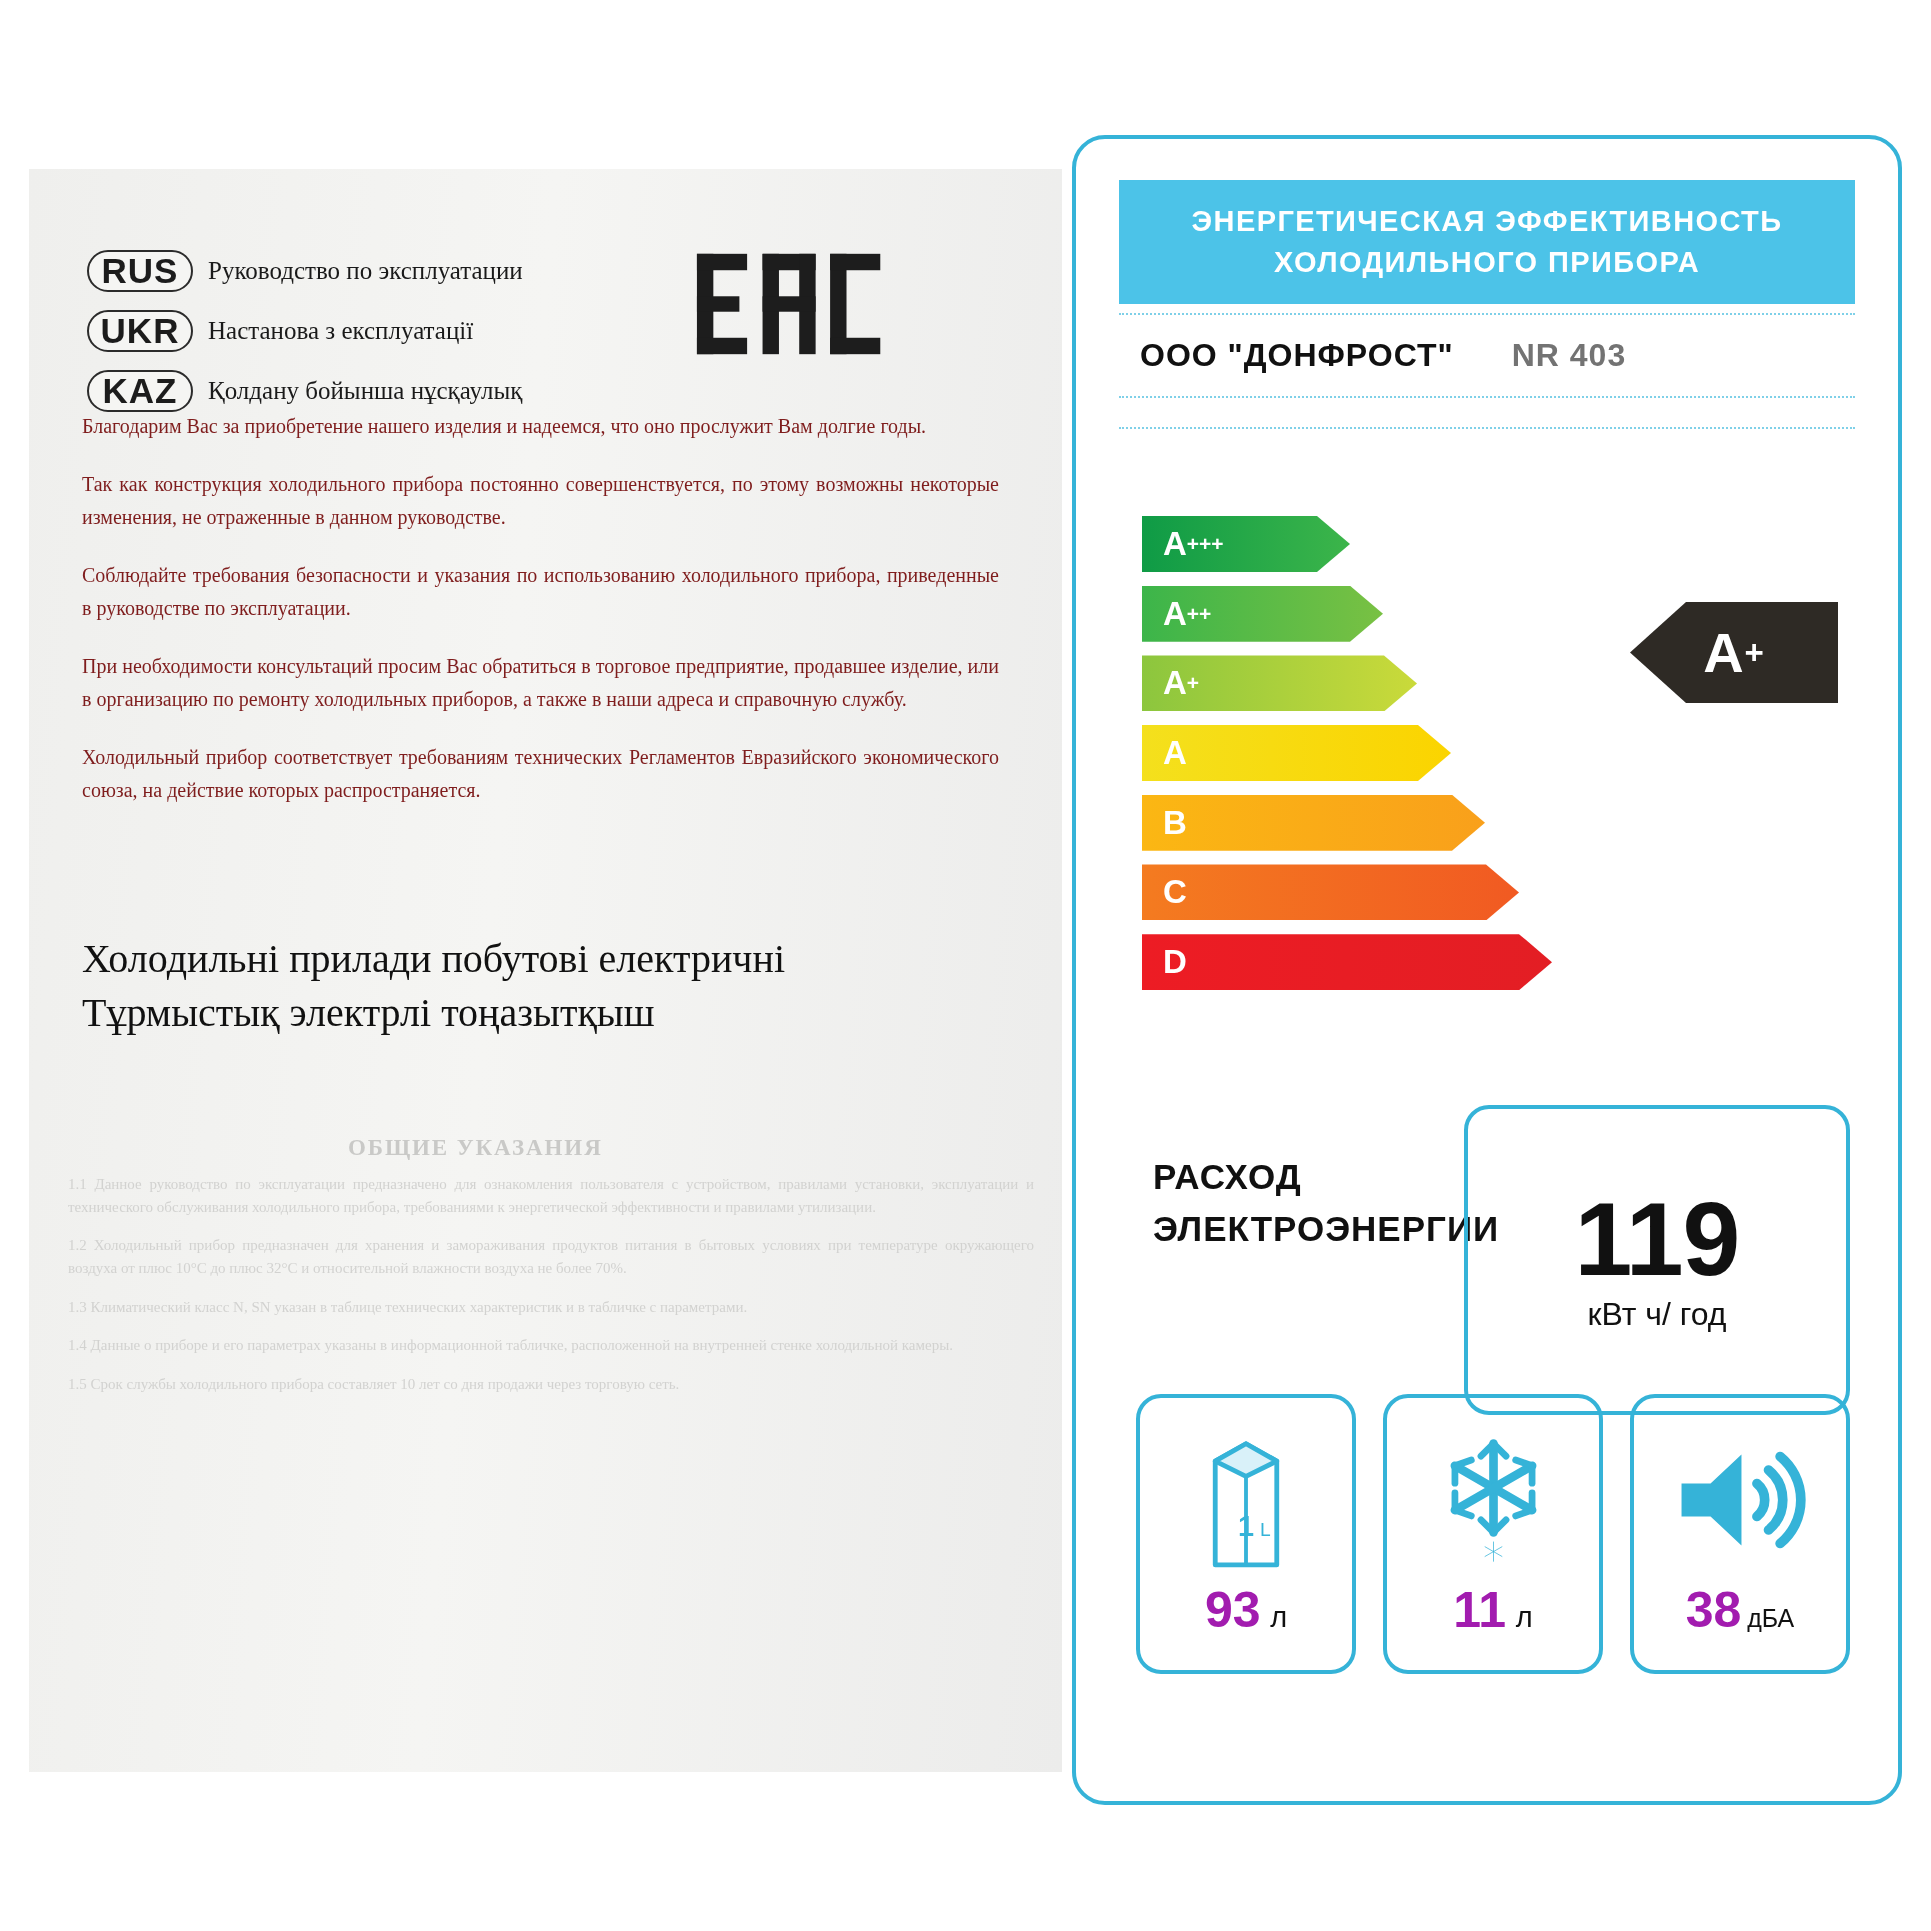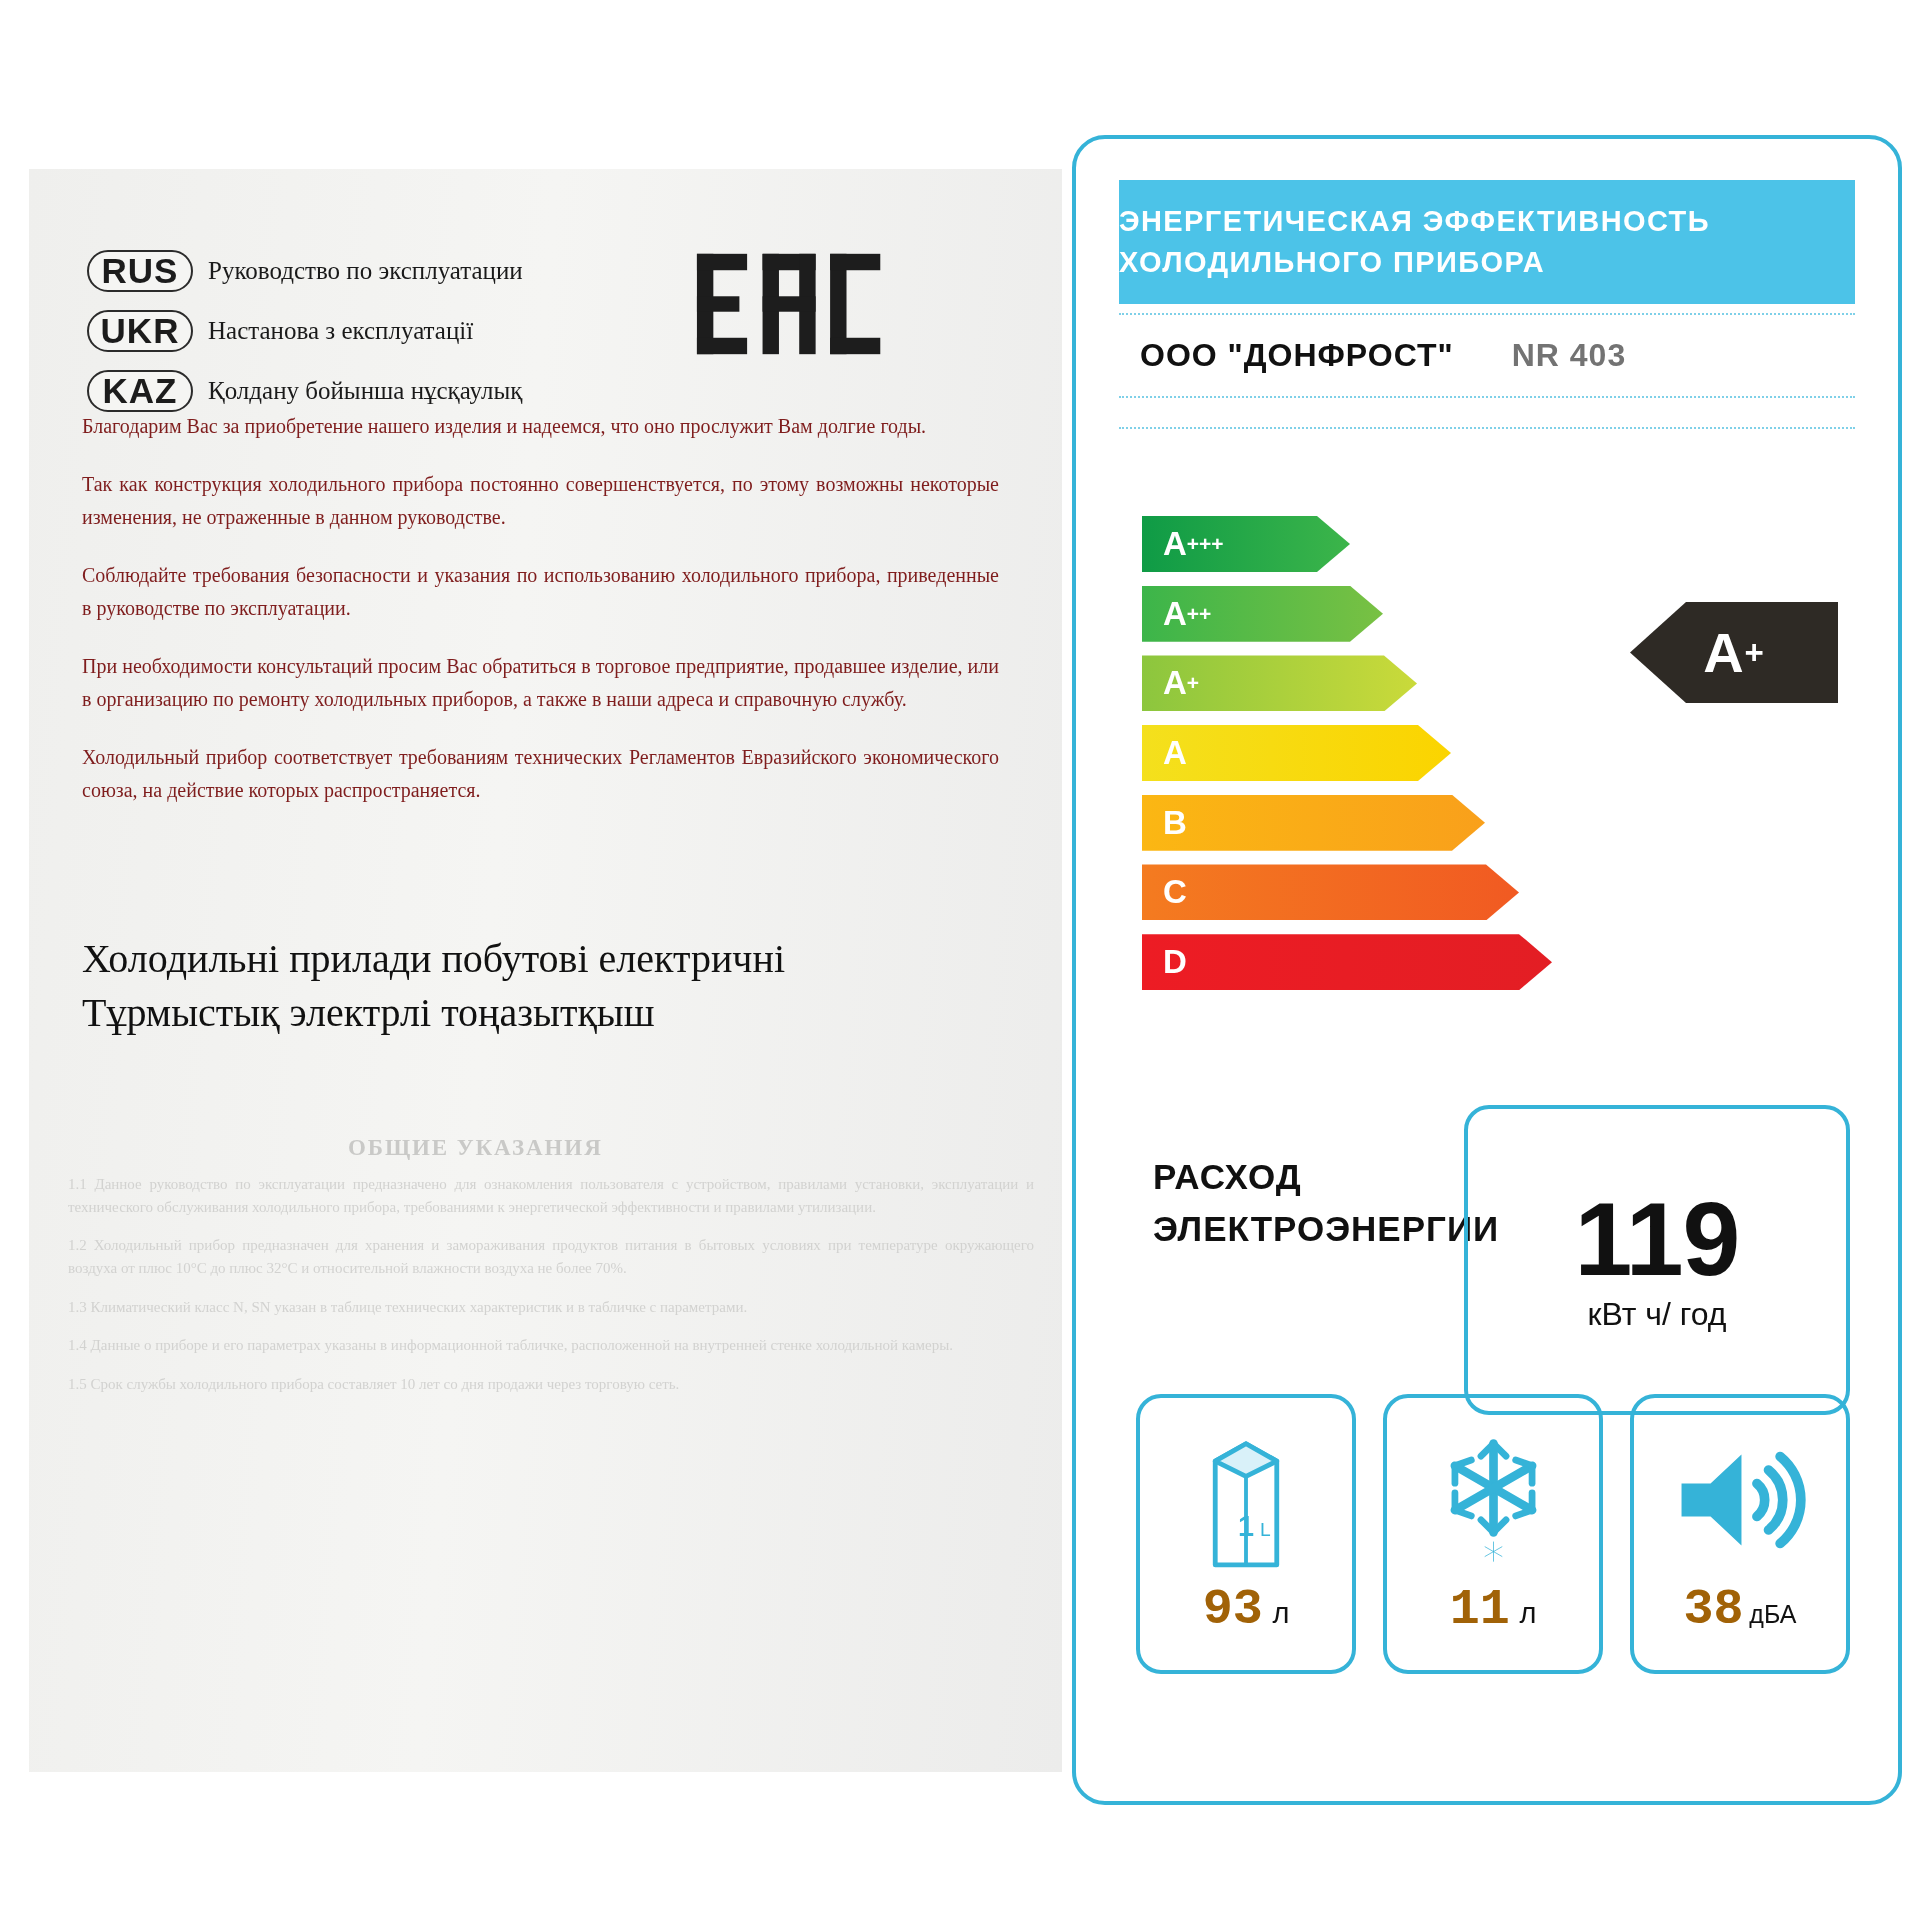--- a/index.html
+++ b/index.html
@@ -144,21 +144,21 @@
 
   .el-header {
     position: absolute;
     left: 43px;
     top: 41px;
     width: 736px;
     height: 124px;
     background: #4cc3e8;
     display: flex;
     flex-direction: column;
-    align-items: flex-start;
+    align-items: center;
     justify-content: center;
     box-sizing: border-box;
   }
   .el-header div {
     color: #ffffff;
     font-size: 29px;
     font-weight: bold;
     letter-spacing: 1.4px;
     line-height: 41px;
   }
@@ -316,22 +316,21 @@
   }
   .info-value {
     display: flex;
     align-items: baseline;
     justify-content: center;
     margin-top: 3.9px;
   }
   .info-num {
     font-size: 50px;
     font-weight: bold;
-    color: #a16207;
-    font-family: Liberation Mono, monospace;
+    color: #a21caf;
   }
   .info-unit {
     font-size: 29px;
     color: #111;
     margin-left: 9.7px;
     font-weight: normal;
   }
   .info-unit.small { font-size: 25px; margin-left: 5.8px; }
 </style>
 </head>

